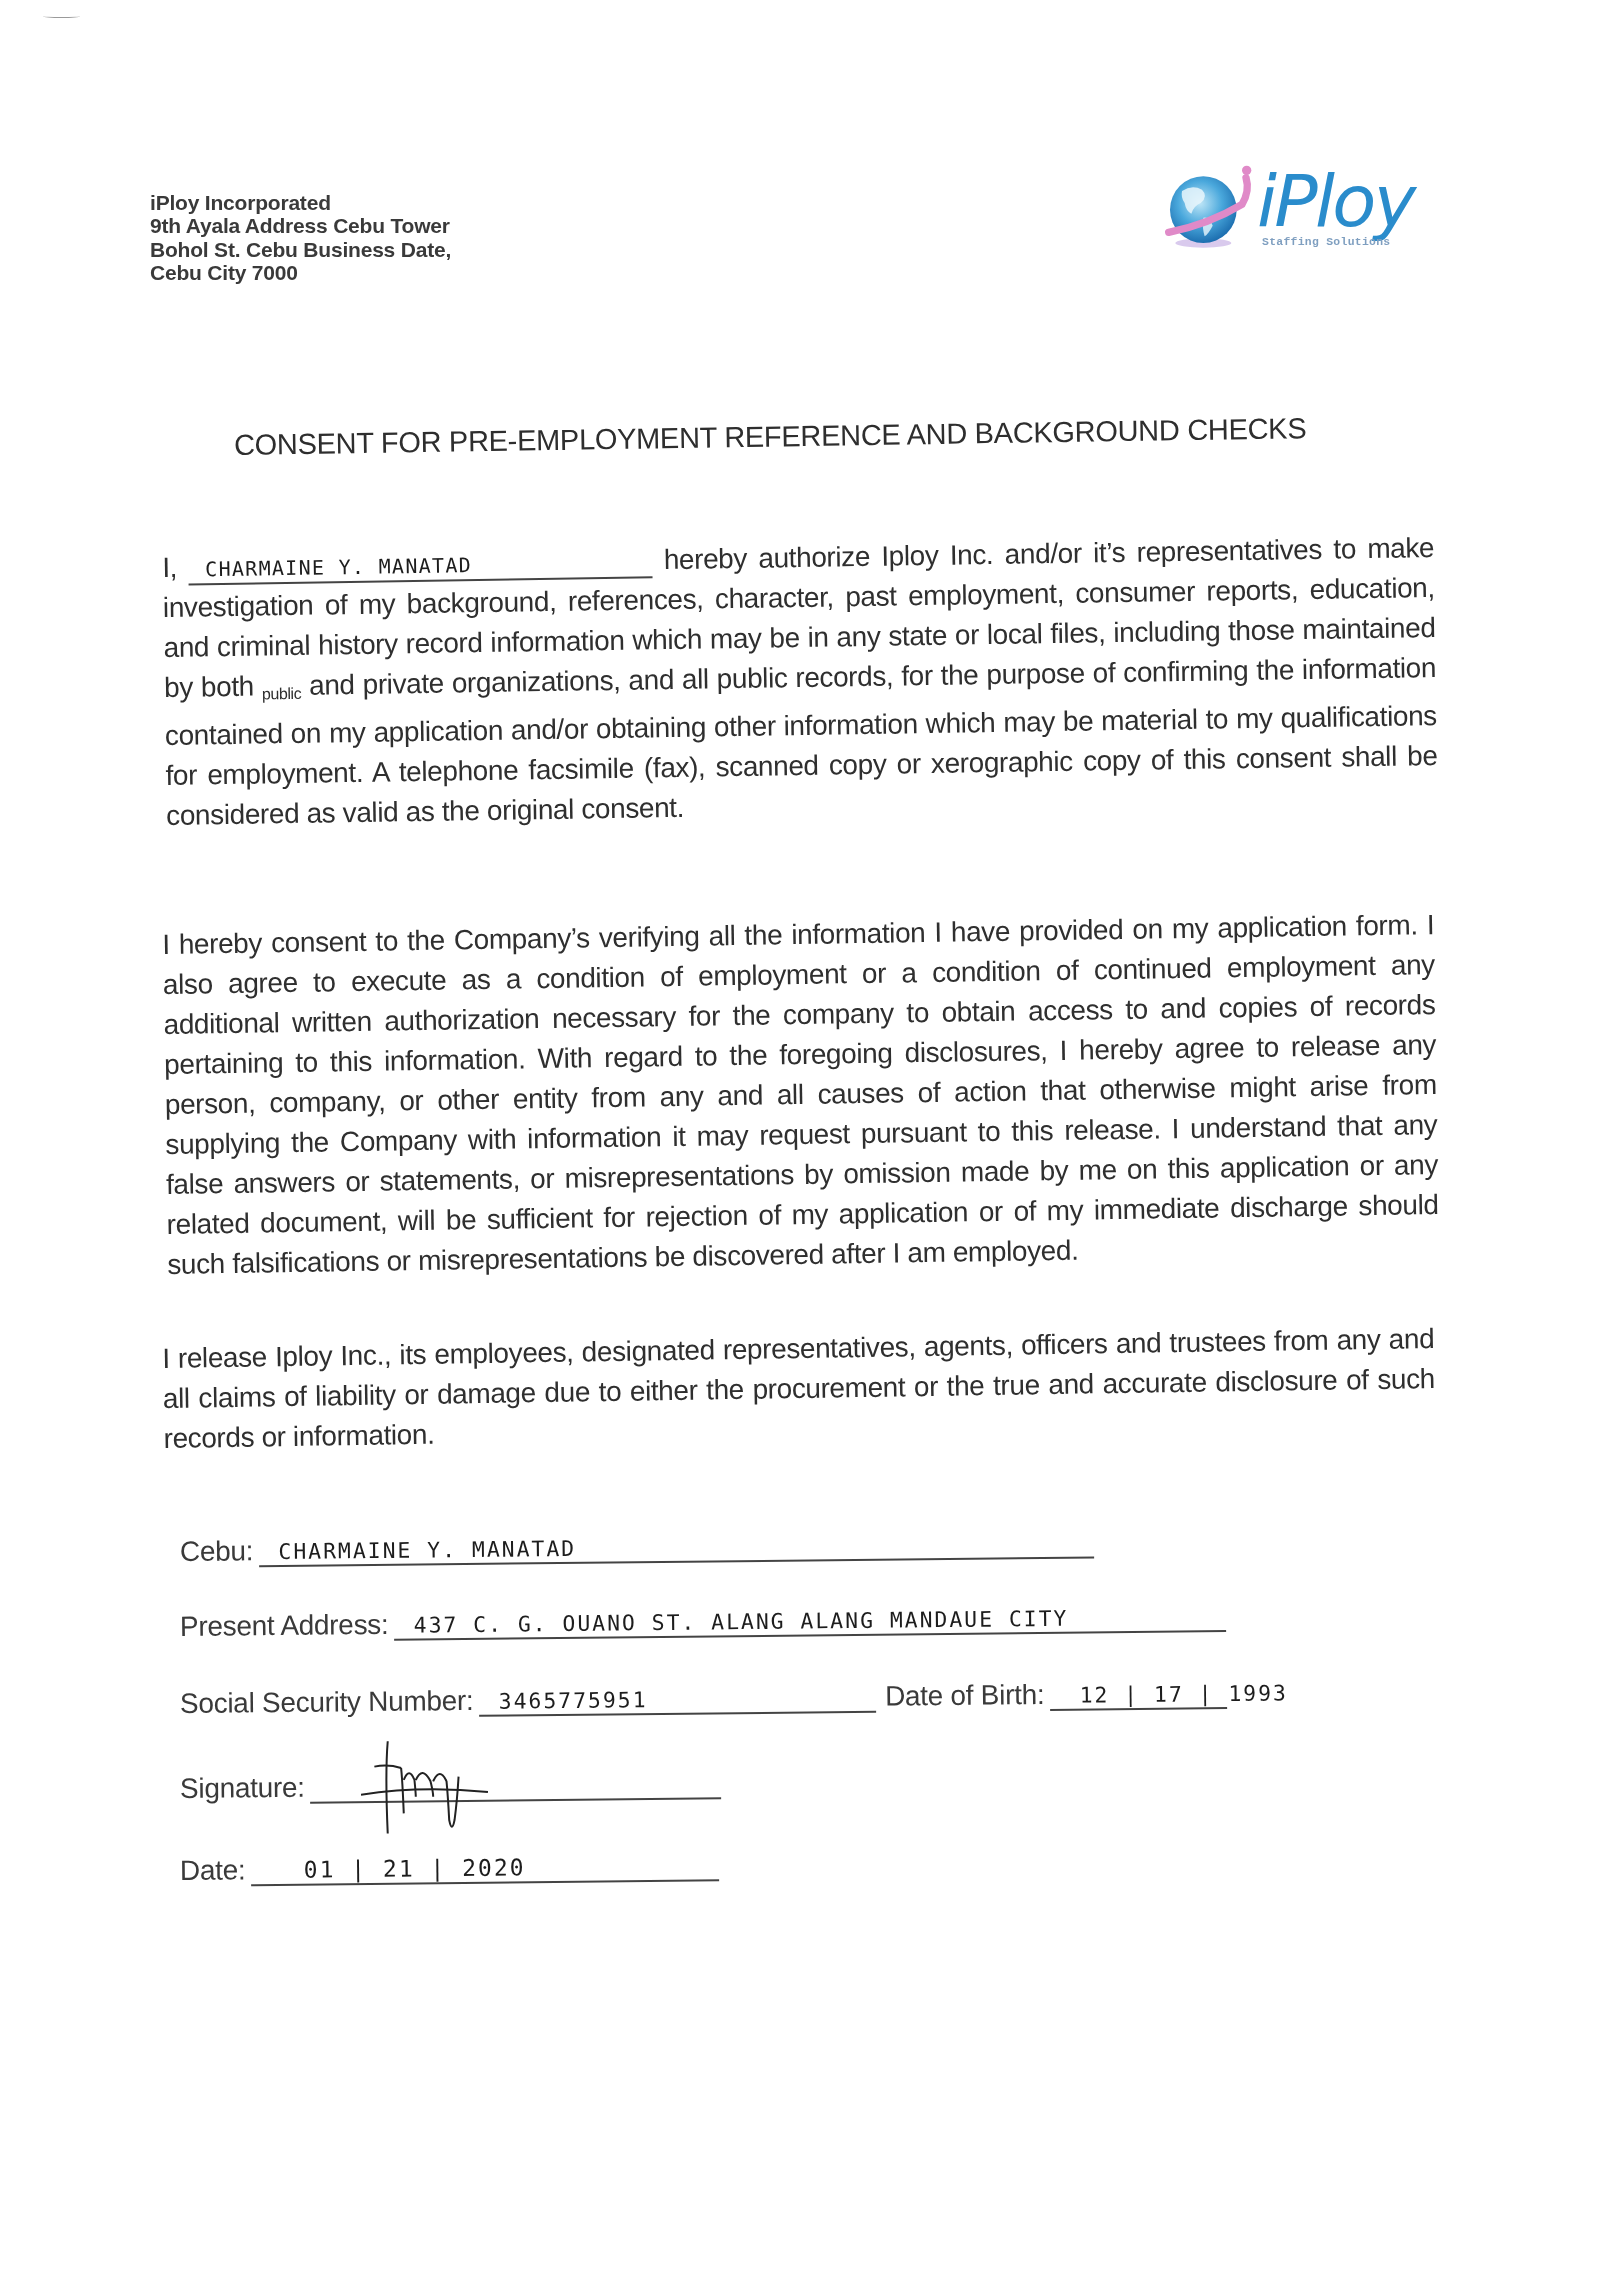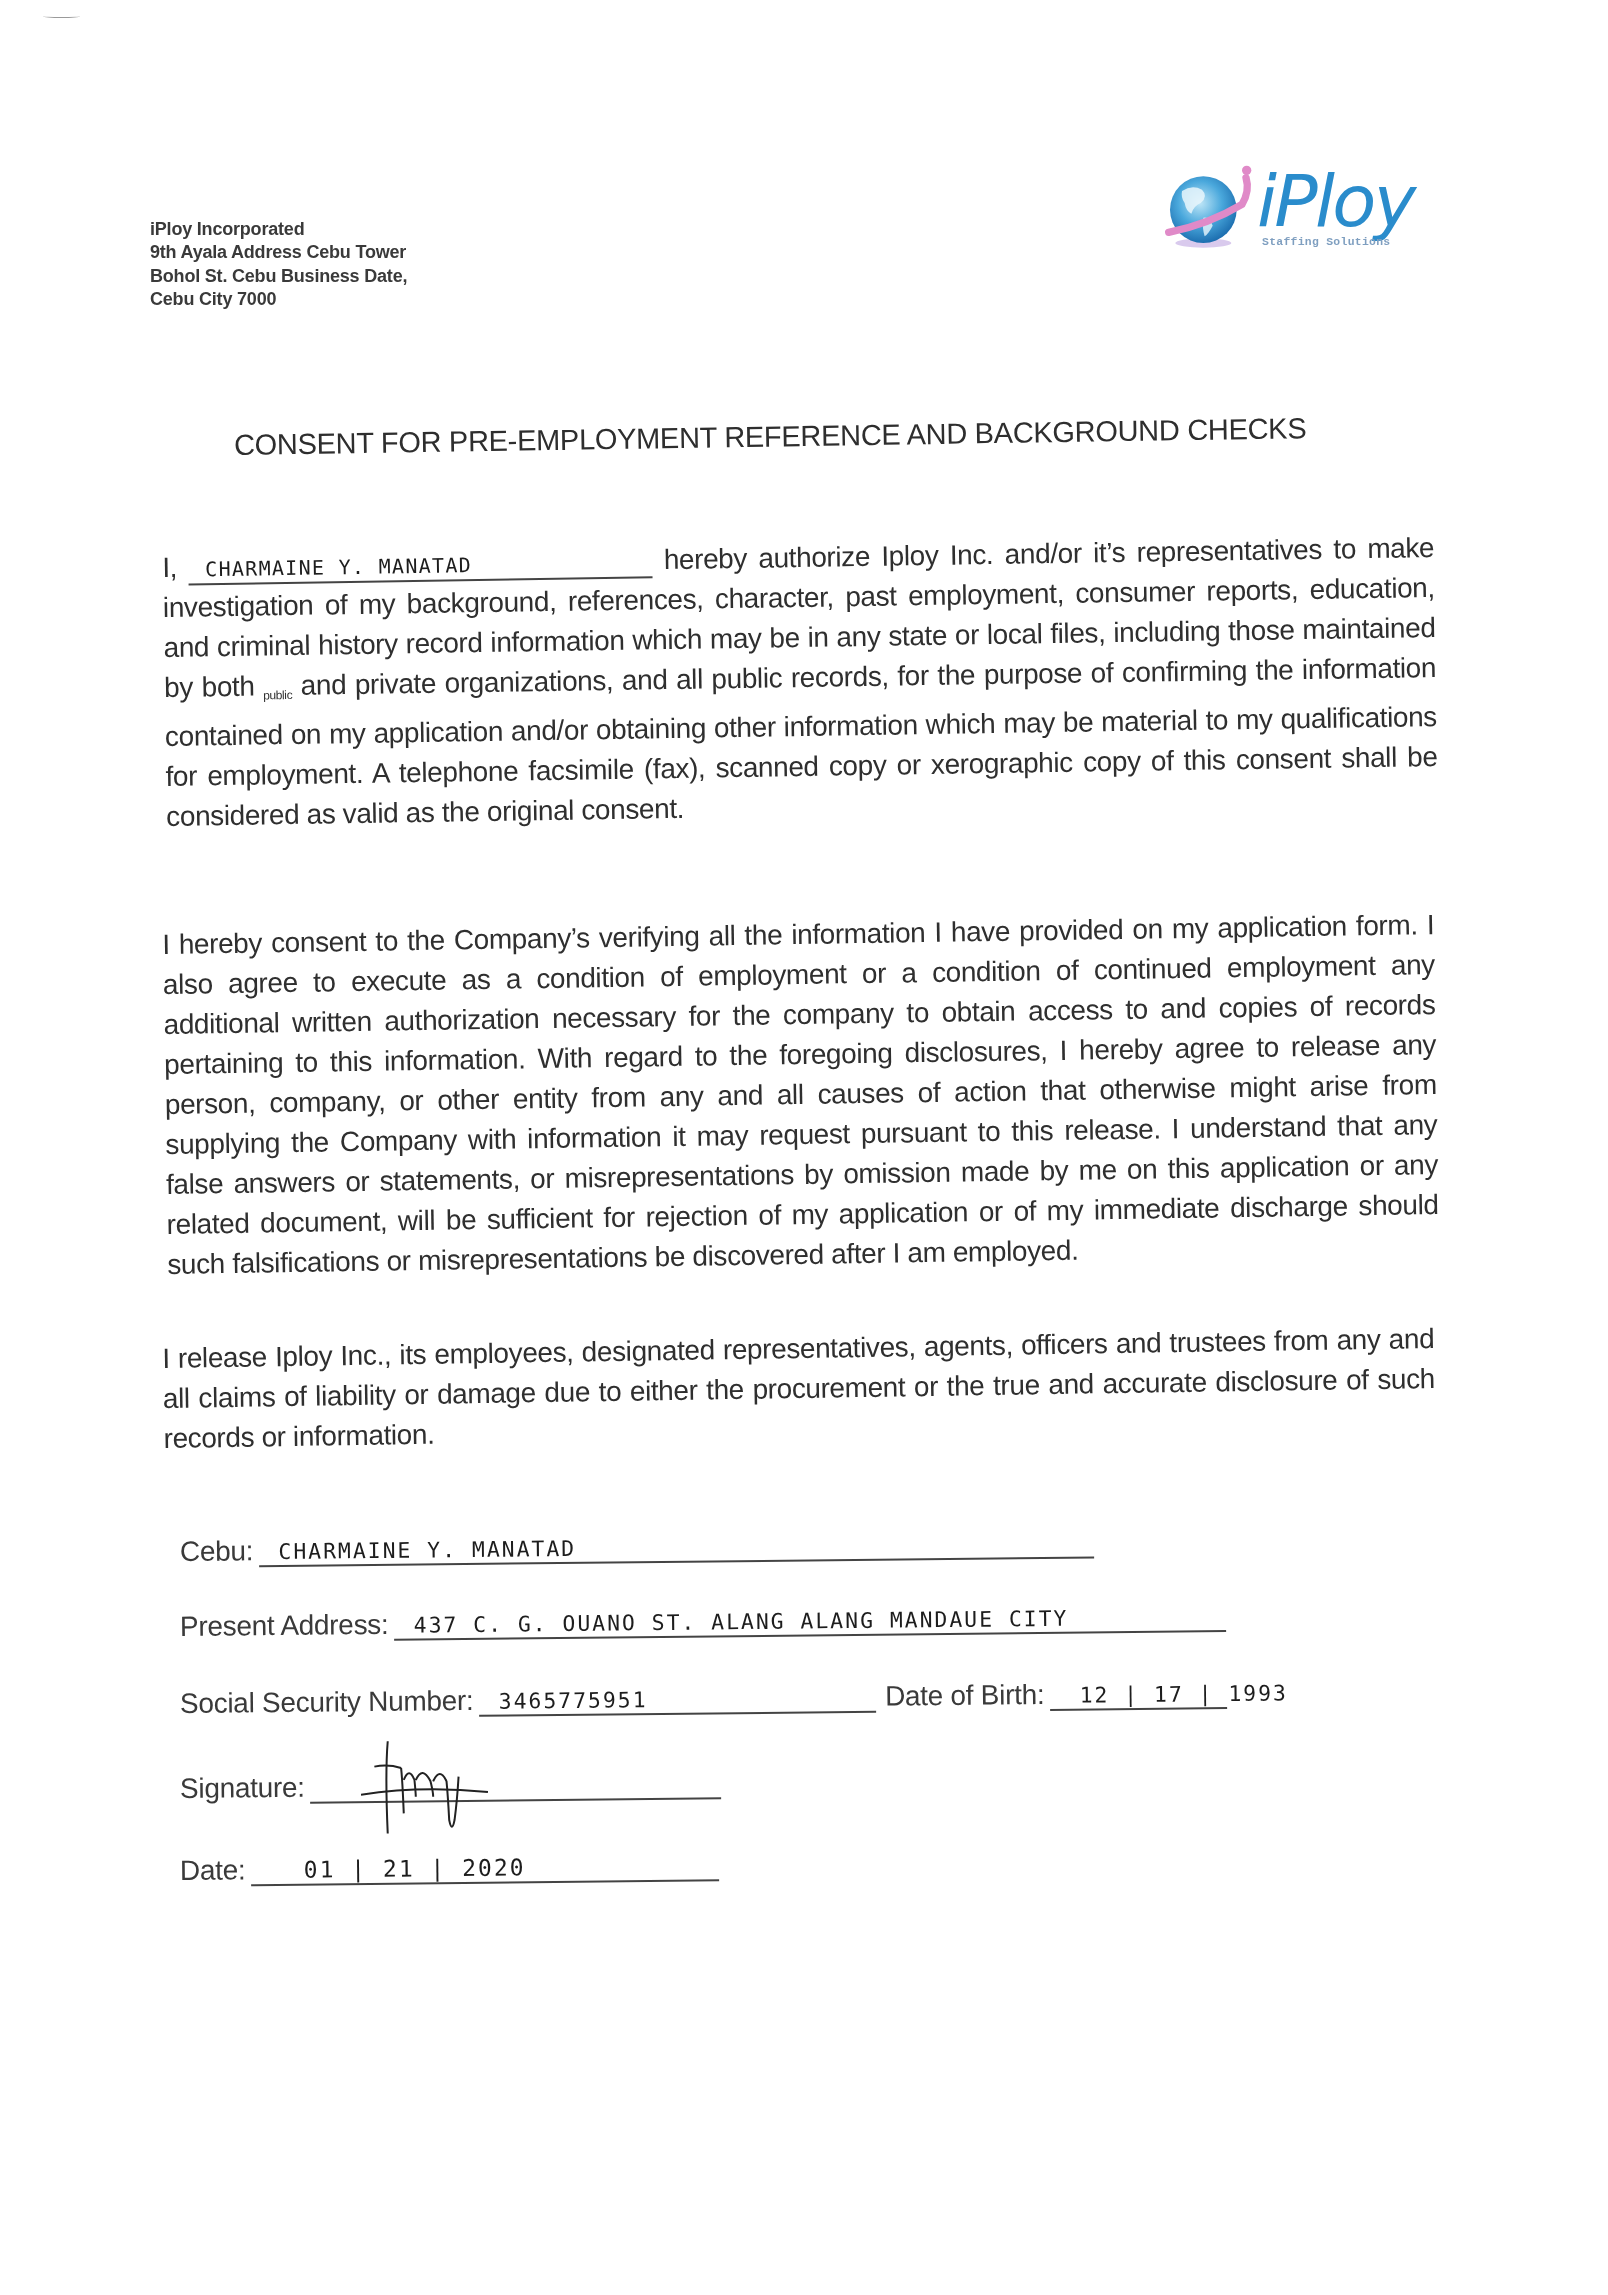--- a/index.html
+++ b/index.html
@@ -21,26 +21,25 @@
       top: 14.7px;
       width: 37px;
       height: 2.7px;
       border-bottom: 1.3px solid #9a9a9a;
       border-radius: 0 0 50% 50%;
     }
     .company-address {
       position: absolute;
       left: 150px;
       top: 191px;
-      font-size: 18px;
+      font-size: 21px;
       line-height: 23.4px;
       font-weight: bold;
       color: #3a3a3a;
       letter-spacing: -0.2px;
-      margin-top: 27px;
     }
     .company-address div { white-space: nowrap; }
 
     .logo {
       position: absolute;
       left: 1162px;
       top: 164px;
       width: 260px;
       height: 94px;
     }
@@ -89,21 +88,21 @@
       line-height: 40px;
       color: #2f2f2f;
       text-align: justify;
       transform: rotate(-0.9deg);
       transform-origin: left top;
       letter-spacing: -0.4px;
     }
     .p1 { top: 548px; }
     .p2 { top: 925px; }
     .p3 { top: 1339px; }
-    .sub { font-size: 12px; vertical-align: -4px; }
+    .sub { font-size: 16px; vertical-align: -4px; }
 
     .fill-inline {
       display: inline-block;
       width: 464px;
       border-bottom: 2px solid #444;
       font-family: "DejaVu Sans Mono", monospace;
       font-size: 20px;
       color: #1d1d1d;
       text-align: left;
       padding-left: 16.7px;

